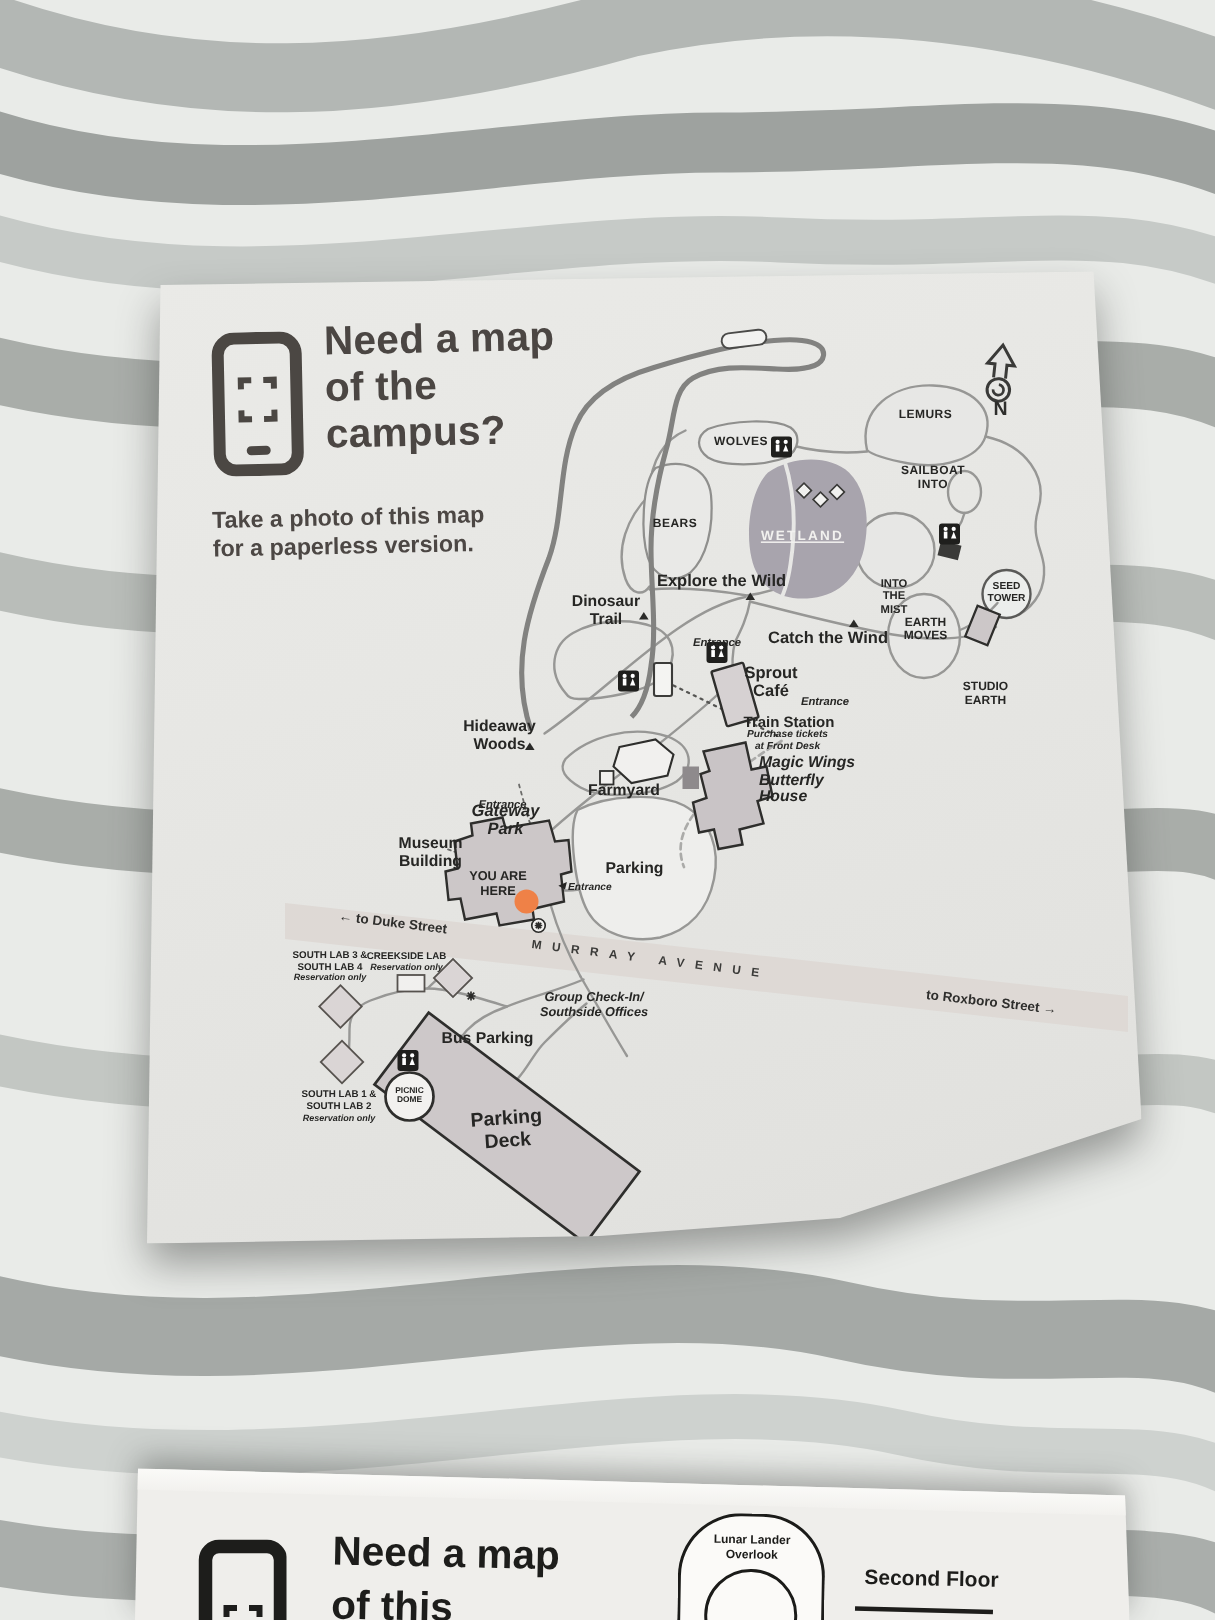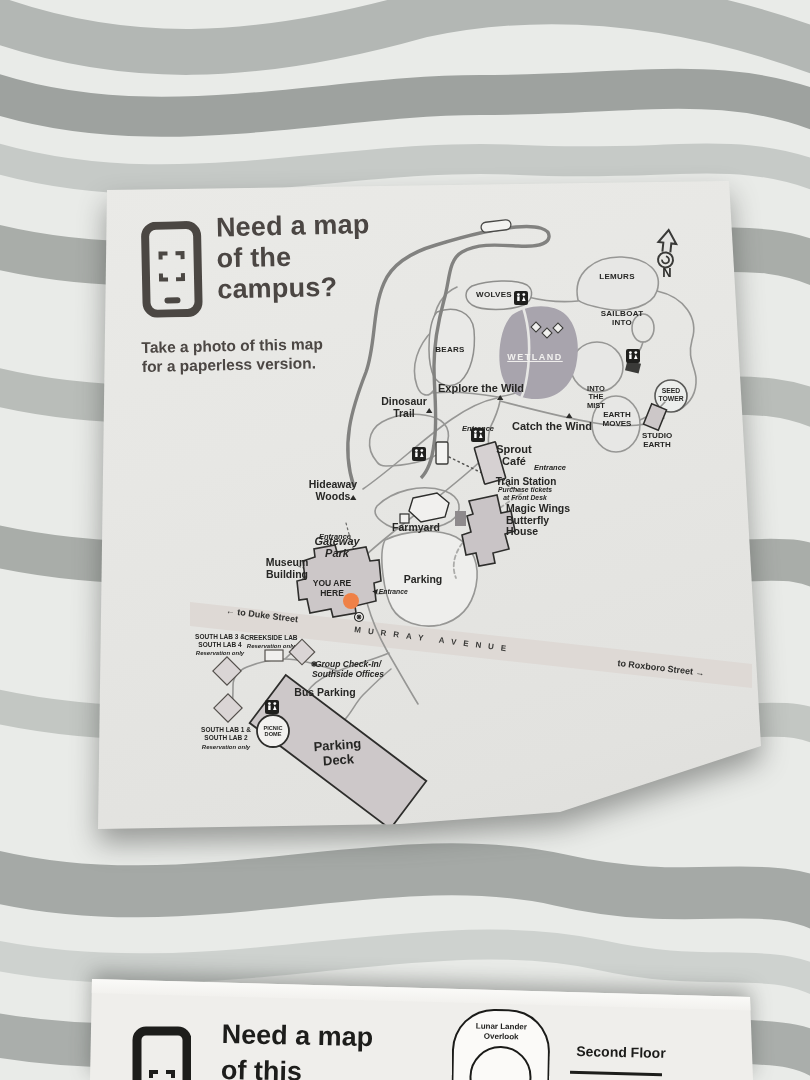--- a/index.html
+++ b/index.html
@@ -22,33 +22,33 @@
   .title{position:absolute;left:216px;top:214px;font-size:27px;font-weight:bold;color:#4b4643;line-height:31px;white-space:pre-line;letter-spacing:.2px;}
   .subtitle{position:absolute;left:139px;top:338px;font-size:15.5px;font-weight:bold;color:#4c4744;line-height:19px;white-space:pre-line;}
   .phone-main{position:absolute;left:140px;top:222px;}
   
   .lbl{position:absolute;transform:translate(-50%,-50%);text-align:center;font-weight:bold;color:#262624;white-space:pre-line;line-height:1.12;}
   .area{font-size:8px;letter-spacing:.3px;}
   .s7{font-size:6.8px;}.s75{font-size:7.5px;margin-top:32px;}.s8{font-size:8px;}.s85{font-size:8.5px;}
   .s95{font-size:11px;font-style:italic;}.s10{font-size:10px;}.s105{font-size:10.5px;}.s11{font-size:11px;}
   .it{font-style:italic;font-weight:600;}
   .wetland-lbl{font-size:9px;color:#f2f1ef;letter-spacing:1.5px;text-decoration:underline;}
-  .left-align{transform:none;text-align:left;}
+  .left-align{transform:none;text-align:left;font-style:italic;}
   .deck-lbl{font-size:13px;transform:translate(-50%,-50%) rotate(-4deg);}
   .picnic-lbl{font-size:5.6px;line-height:1.15;}
   .lab{font-size:6.5px;line-height:1.18;}
   .lab-sub{font-size:6px;}
   .street{font-size:9px;color:#2e2e2c;white-space:nowrap;}
   .duke{transform:translate(-50%,-50%) rotate(7deg);}
   .roxboro{transform:translate(-50%,-50%) rotate(6.5deg);}
   .murray{position:absolute;left:355px;top:625px;transform:rotate(7.2deg);transform-origin:0 0;font-size:8px;font-weight:bold;letter-spacing:7px;color:#3b3b39;white-space:nowrap;}
   .arr{font-weight:bold;font-size:9px;}
   .entr-arrow{font-size:6px;vertical-align:1px;}
   .n-label{position:absolute;left:667px;top:272px;transform:translate(-50%,-50%);font-size:13px;font-weight:bold;color:#2e2e2c;}
-  .group-lbl{font-size:8.5px;font-style:italic;}
+  .group-lbl{font-size:8.5px;font-style:italic;margin-left:48px;}
   
   .title2{position:absolute;left:222px;top:1016px;font-size:27px;font-weight:bold;color:#1d1d1b;line-height:36px;white-space:pre-line;transform:rotate(1.2deg);transform-origin:0 0;}
   .phone2{position:absolute;left:131px;top:1026px;}
   .lander{position:absolute;left:452px;top:1009px;width:94px;height:75px;border:2.5px solid #1b1b19;border-bottom:none;border-radius:42px 42px 0 0;background:#fbfaf8;overflow:hidden;transform:rotate(1deg);}
   .lander-text{margin-top:11px;text-align:center;font-size:8px;font-weight:bold;color:#1b1b19;line-height:1.25;white-space:pre-line;}
   .lander-circle{width:58px;height:58px;border:2px solid #1b1b19;border-radius:50%;margin:4px auto 0;}
   .second-floor{position:absolute;left:621px;top:1052px;transform:translate(-50%,-50%) rotate(1.2deg);font-size:14px;font-weight:bold;color:#1c1c1a;white-space:nowrap;}
   .floor-line{position:absolute;left:570px;top:1072px;width:92px;height:2.5px;background:#1d1d1b;transform:rotate(1.5deg);}
 </style>
 </head>
@@ -231,21 +231,21 @@
     <div class="lbl wetland-lbl" style="left:535px;top:357px">WETLAND</div>
     <div class="lbl area" style="left:622px;top:319px">SAILBOAT
 INTO</div>
     <div class="lbl s75" style="left:596px;top:366px">INTO
 THE
 MIST</div>
     <div class="lbl s7" style="left:671px;top:395px">SEED
 TOWER</div>
     <div class="lbl s8" style="left:617px;top:420px">EARTH
 MOVES</div>
-    <div class="lbl s8" style="left:657px;top:441px">STUDIO
+    <div class="lbl s8" style="left:657px;top:463px">STUDIO
 EARTH</div>
 
     <div class="lbl s11" style="left:481px;top:388px">Explore the Wild</div>
     <div class="lbl it s75" style="left:478px;top:397px">Entrance</div>
     <div class="lbl s11" style="left:552px;top:426px">Catch the Wind</div>
     <div class="lbl it s75" style="left:550px;top:436px">Entrance</div>
     <div class="lbl s105" style="left:404px;top:408px">Dinosaur
 Trail</div>
     <div class="lbl s11" style="left:514px;top:455px">Sprout
 Café</div>

